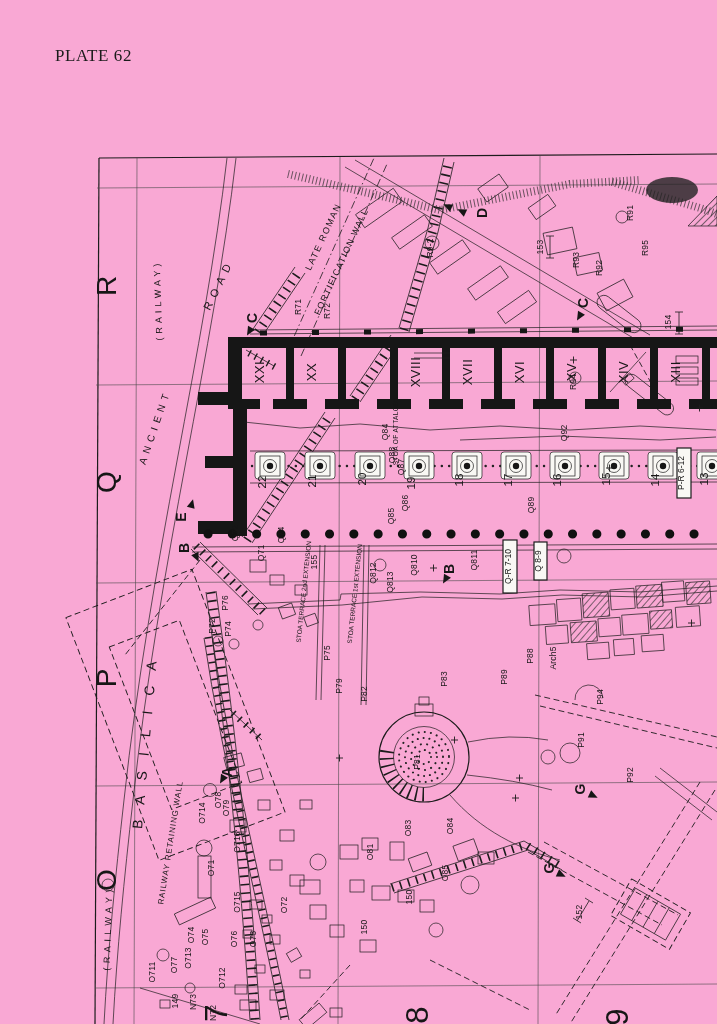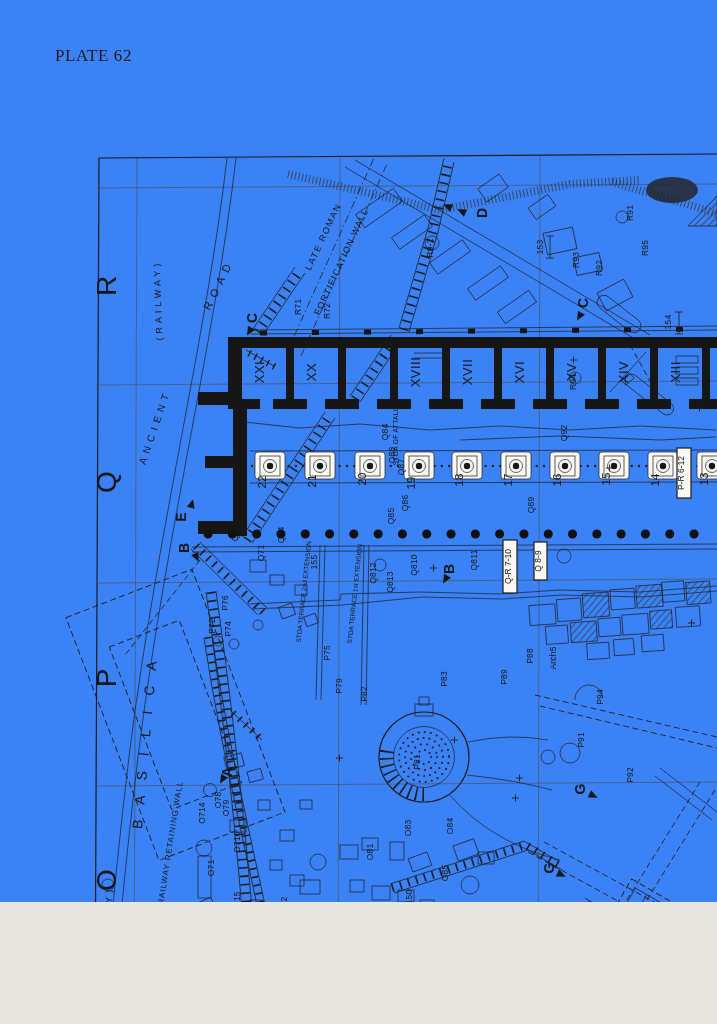--- a/index.html
+++ b/index.html
@@ -1,16 +1,16 @@
 <!DOCTYPE html>
 <html><head>
 <meta charset="utf-8">
 <style>
   html,body{margin:0;padding:0;background:#e8e6e0;}
-  .page{position:relative;width:717px;height:902px;background:#3b82f6;overflow:hidden;
+  .page{position:relative;width:717px;height:1024px;background:#f9a8d4;overflow:hidden;
         font-family:"Liberation Sans",sans-serif;}
   .plate-title{position:absolute;left:55px;top:46px;font-family:"Liberation Serif",serif;
         font-size:17px;letter-spacing:.6px;color:#1b1b1b;}
   svg{position:absolute;left:0;top:0;}
   svg text{font-family:"Liberation Sans",sans-serif;fill:#161616;text-anchor:middle;}
   .t{stroke:#1c1c1c;stroke-width:.7;fill:none}
   .m{stroke:#1c1c1c;stroke-width:1.2;fill:none}
   .g{stroke:#4a4a4a;stroke-width:.6;fill:none}
   .b{fill:#161616;stroke:none}
   .d{stroke:#1c1c1c;stroke-width:.9;fill:none;stroke-dasharray:6 3.5}

